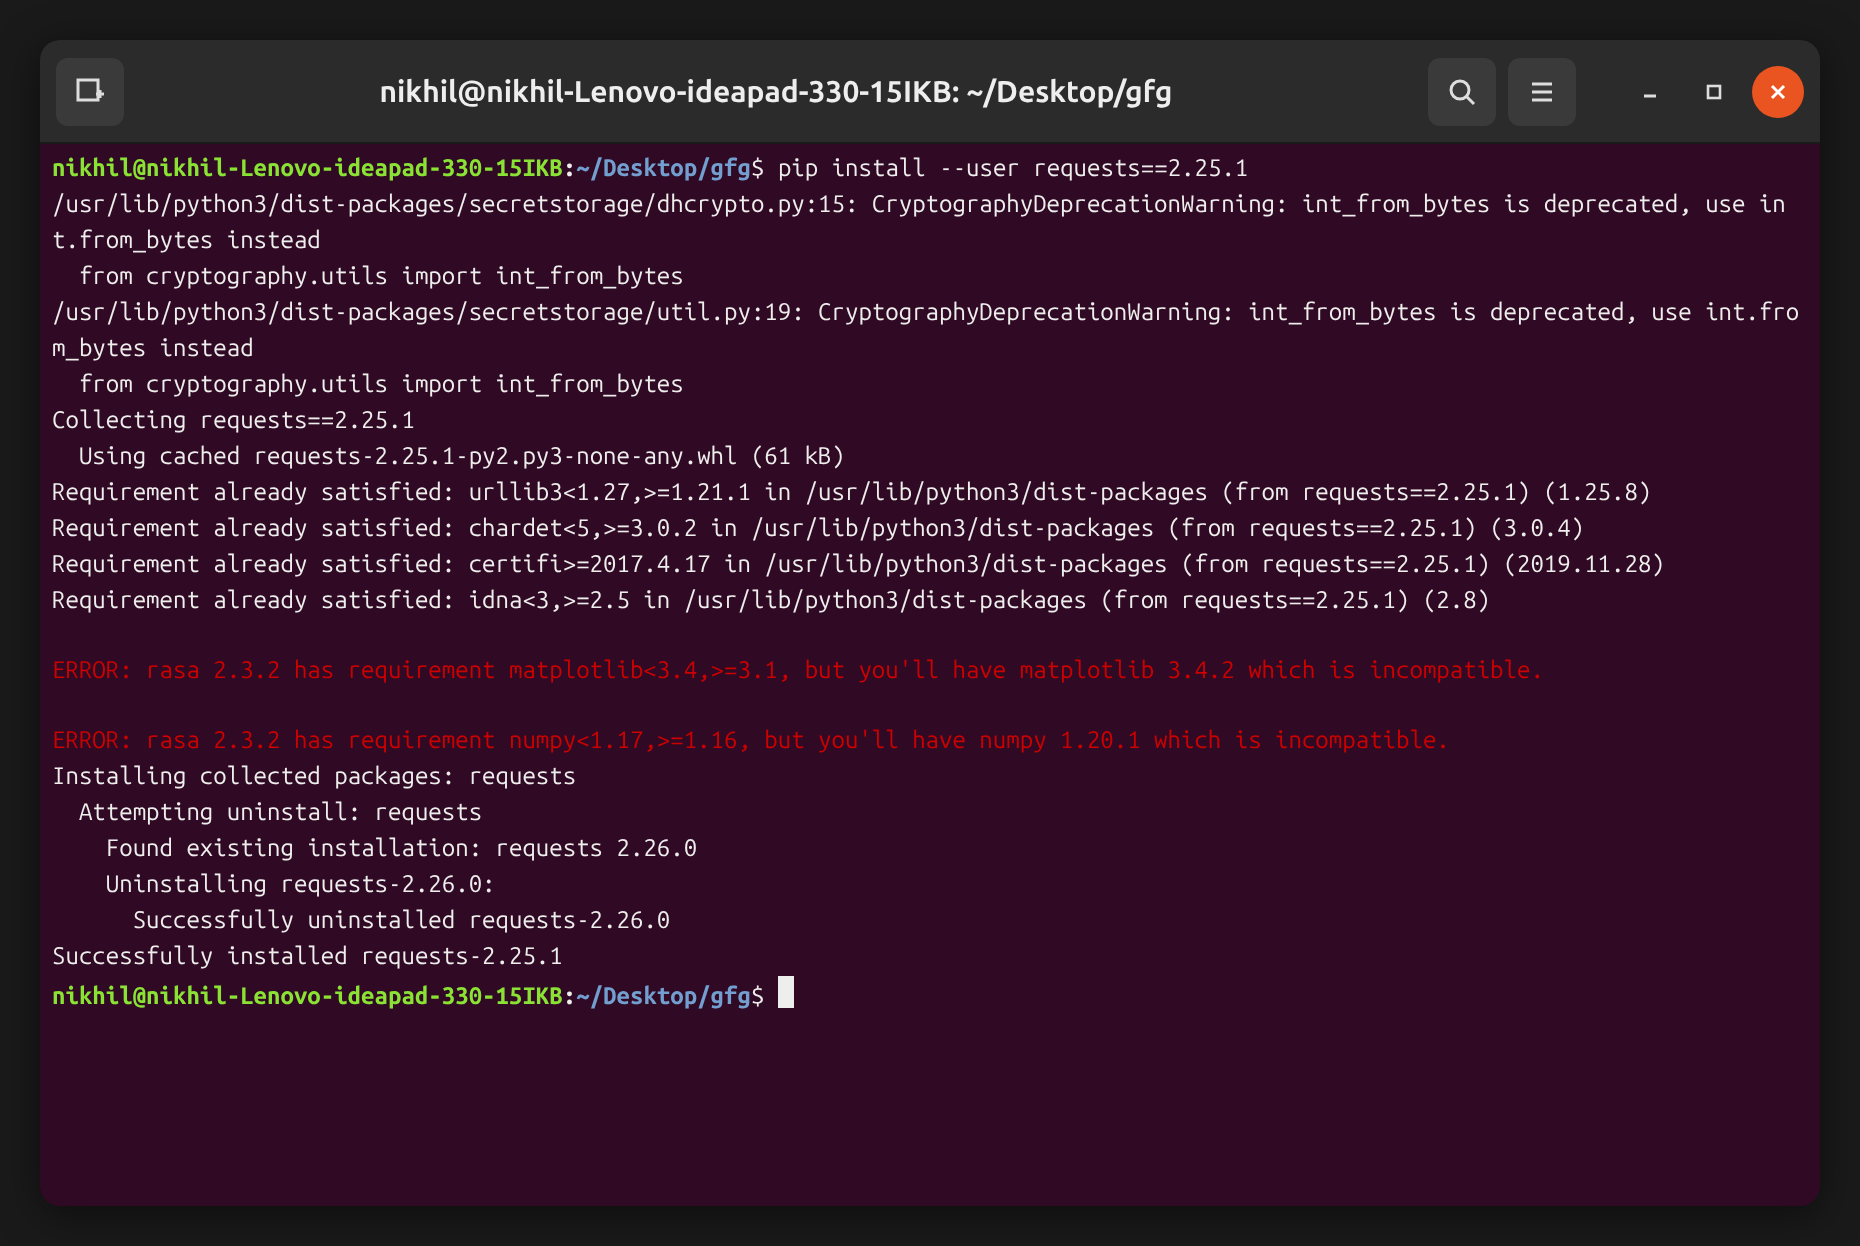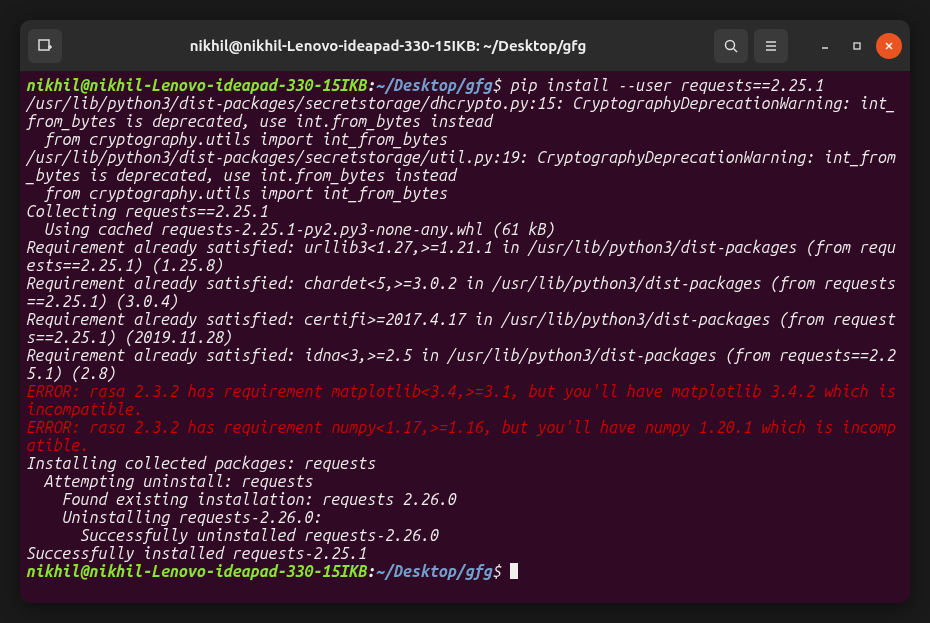--- a/index.html
+++ b/index.html
@@ -66,34 +66,33 @@
       display: flex;
       align-items: center;
       justify-content: center;
       cursor: pointer;
     }
     .win-ctrl.close { background: #e95420; }
     .win-ctrl svg { width: 10px; height: 10px; }
     .terminal {
       flex: 1;
       padding: 4px 6px;
-      font-size: 16px;
+      font-size: 12px;
       line-height: 18px;
       color: #eeeeec;
       font-family: 'Ubuntu Mono', 'DejaVu Sans Mono', monospace;
       white-space: pre-wrap;
       word-break: break-all;
       overflow: hidden;
-      font-style: italic;
     }
     .prompt-user { color: #8ae234; font-weight: bold; }
     .prompt-path { color: #729fcf; font-weight: bold; }
     .prompt-dollar { color: #eeeeec; }
     .prompt-colon { color: #eeeeec; font-weight: bold; }
-    .err { color: #cc0000; }
+    .err { color: #cc0000; margin-top: 17px; }
     .cursor {
       display: inline-block;
       width: 8px;
       height: 16px;
       background: #eeeeec;
       vertical-align: text-bottom;
       margin-bottom: 1px;
     }
     .line { display: block; }
   </style>

